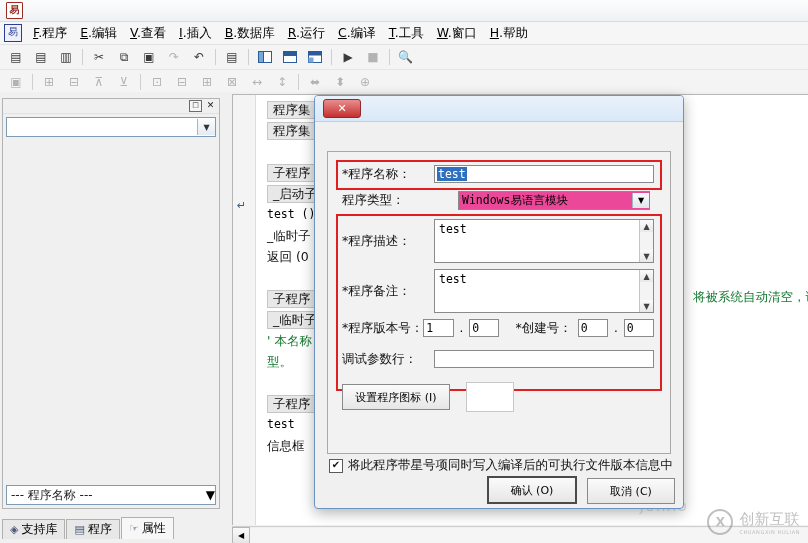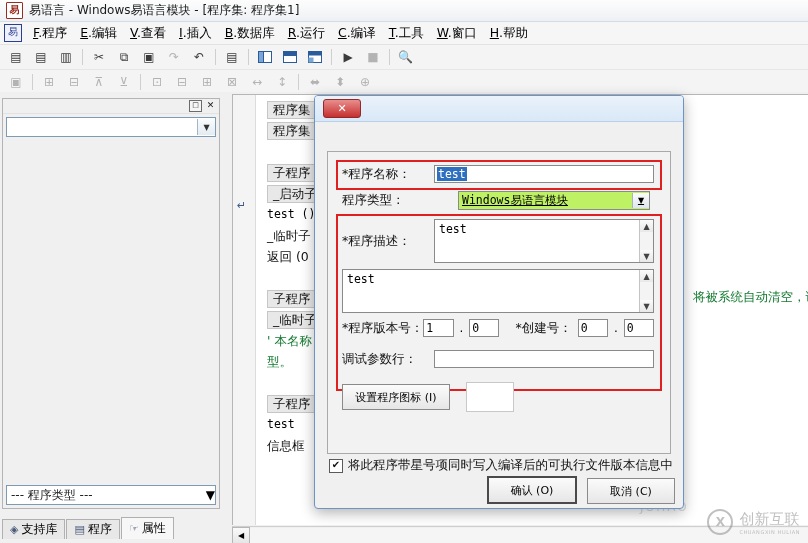--- a/index.html
+++ b/index.html
@@ -116,21 +116,21 @@
   #rb1{left:8px;top:8px;right:8px;height:26px;}
   #rb2{left:8px;top:62px;right:8px;bottom:62px;}
 
   .frow{position:absolute;display:flex;align-items:center;}
   .flabel{font-size:12.5px;color:#111;white-space:nowrap;}
   .ftext{background:#fff;border:1px solid #8a8a8a;height:16px;font-size:12px;
     display:flex;align-items:center;padding:0 2px;}
   .sel{background:#2f6fbf;color:#fff;font-family:"DejaVu Sans Mono","Liberation Mono",monospace;
     font-size:11.5px;padding:0 1px;}
   .mono{font-family:"DejaVu Sans Mono","Liberation Mono",monospace;font-size:11.5px;}
-  .fcombo{background:#bef264;border:1px solid #8a8a8a;height:17px;display:flex;align-items:center;text-decoration:underline;}
+  .fcombo{background:#ec4899;border:1px solid #8a8a8a;height:17px;display:flex;align-items:center;}
   .fcombo .v{flex:1;padding-left:3px;}
   .fcombo .a{width:16px;height:15px;background:linear-gradient(#fcfcfc,#dfe6ec);
     border-left:1px solid #a8b5c0;display:flex;align-items:center;justify-content:center;font-size:8px;}
   .farea{background:#fff;border:1px solid #8a8a8a;position:relative;}
   .farea .txt{padding:2px 4px;font-family:"DejaVu Sans Mono","Liberation Mono",monospace;font-size:11.5px;}
   .vscroll{position:absolute;right:0;top:0;bottom:0;width:13px;background:#f4f4f4;
     border-left:1px solid #c4c4c4;display:flex;flex-direction:column;justify-content:space-between;}
   .vscroll .vb{height:12px;display:flex;align-items:center;justify-content:center;font-size:8px;color:#444;
     background:linear-gradient(#fbfbfb,#e8e8e8);}
 
@@ -152,21 +152,20 @@
   .wm-big{position:absolute;left:606px;top:452px;font-size:46px;color:#e3e3e3;font-weight:bold;}
   .wm-small{position:absolute;left:640px;top:500px;font-size:12px;color:#dcdcdc;letter-spacing:2px;}
 </style>
 </head>
 <body>
 
 <div id="app">
 
   <div class="titlebar">
     <div class="ey-logo">易</div>
-    <div class="ttl">易语言 - Windows易语言模块 - [程序集: 程序集1]</div>
   </div>
 
   <div class="menubar">
     <div class="mlogo">易</div>
     <div class="mi"><u>F</u>.<span>程序</span></div>
     <div class="mi"><u>E</u>.<span>编辑</span></div>
     <div class="mi"><u>V</u>.<span>查看</span></div>
     <div class="mi"><u>I</u>.<span>插入</span></div>
     <div class="mi"><u>B</u>.<span>数据库</span></div>
     <div class="mi"><u>R</u>.<span>运行</span></div>
@@ -298,21 +297,21 @@
     <div class="leftpanel">
       <div class="lp-caption">
         <div class="lp-btn">□</div>
         <div class="lp-x">✕</div>
       </div>
       <div class="lp-combo">
         <div class="txt"></div>
         <div class="arw">▼</div>
       </div>
       <div class="lp-event">
-        <div class="txt">--- 程序类型 ---</div>
+        <div class="txt">--- 程序名称 ---</div>
         <div class="arw">▼</div>
       </div>
     </div>
 
     <div class="bottomtabs">
       <div class="btab">
         <span class="gi">◈</span>
         <span>支持库</span>
       </div>
       <div class="btab">
@@ -368,20 +367,21 @@
           <div class="farea" style="flex:1;height:42px;">
             <div class="txt">test</div>
             <div class="vscroll">
               <div class="vb">▲</div>
               <div class="vb">▼</div>
             </div>
           </div>
         </div>
 
         <div class="frow" style="left:14px;top:117px;right:16px;align-items:flex-start;">
+          <div class="flabel" style="width:92px;padding-top:14px;">*程序备注：</div>
           <div class="farea" style="flex:1;height:42px;">
             <div class="txt">test</div>
             <div class="vscroll">
               <div class="vb">▲</div>
               <div class="vb">▼</div>
             </div>
           </div>
         </div>
 
         <div class="frow" style="left:14px;top:167px;right:16px;">

